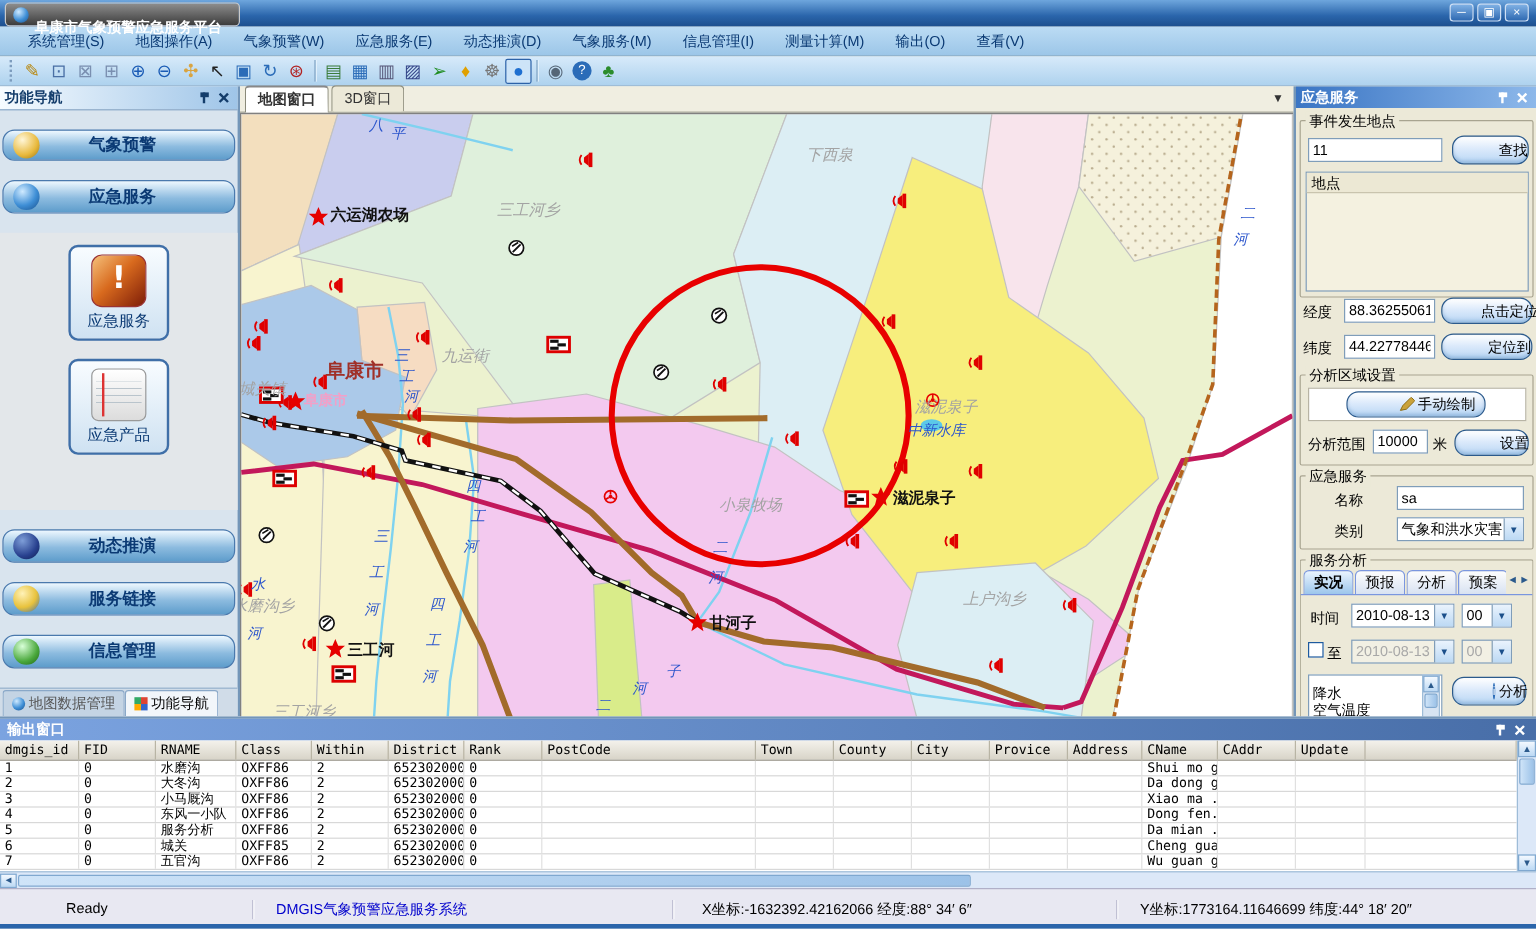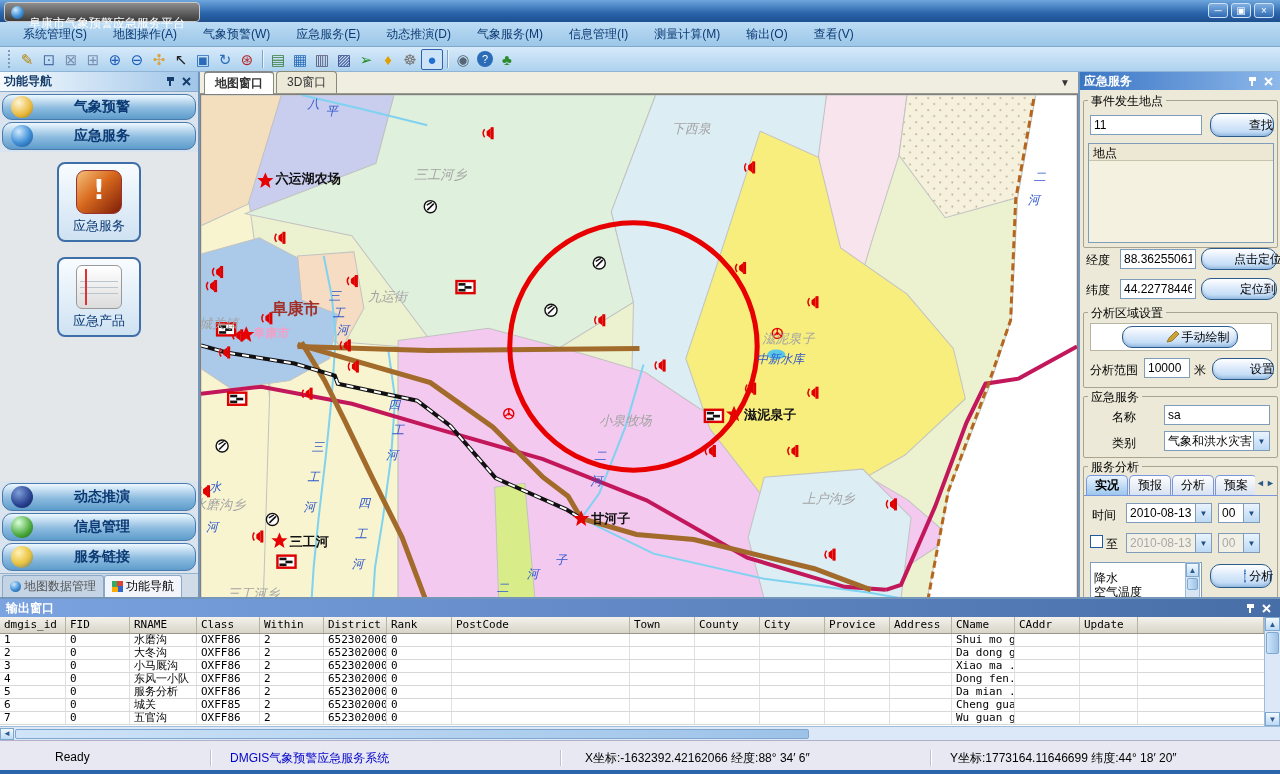--- a/index.html
+++ b/index.html
@@ -3,21 +3,21 @@
 <meta charset="utf-8">
 <style>
   html,body{margin:0;padding:0;}
   body{width:1280px;height:774px;overflow:hidden;font-family:"Liberation Sans","DejaVu Sans",sans-serif;font-size:12px;background:#ece9d8;position:relative;}
   *{box-sizing:border-box;}
 
   
   .titlebar{height:22px;background:linear-gradient(#6ea6dd,#2a65ab 60%,#1d4f8e);display:flex;align-items:center;padding:0 4px;position:relative;}
   .title-tab{display:flex;align-items:center;gap:5px;background:linear-gradient(#8d8d8d,#3c3c3c);border:1px solid #c9c9c9;border-radius:4px;padding:1px 14px 1px 6px;height:20px;margin-top:2px;}
   .title-globe{width:13px;height:13px;border-radius:50%;background:radial-gradient(circle at 35% 30%,#cfeaff,#3f8fd6 55%,#1b4f8a);}
-  .title-text{color:#fff;font-weight:normal;font-size:12px;white-space:nowrap;margin-top:22px;}
+  .title-text{color:#fff;font-weight:bold;font-size:12px;white-space:nowrap;margin-top:22px;}
   .win-controls{position:absolute;right:6px;top:3px;display:flex;gap:3px;}
   .win-btn{width:20px;height:15px;border:1px solid #cfe0f5;border-radius:3px;background:linear-gradient(#7fb0e4,#2f6ab2);color:#fff;font-size:10px;line-height:13px;text-align:center;cursor:pointer;}
 
   
   .menubar{height:25px;background:linear-gradient(#bcdcf4,#9cc6e8);display:flex;align-items:center;padding-left:10px;border-bottom:1px solid #7fa8cc;}
   .menu-item{color:#0b3a74;padding:2px 13px;white-space:nowrap;cursor:default;}
 
   
   .toolbar{height:25px;background:linear-gradient(#d7eafa,#aed2ee);display:flex;align-items:center;padding-left:4px;border-bottom:1px solid #8fb4d6;}
   .tgrip{width:4px;height:18px;border-left:2px dotted #7d9cbd;margin:0 4px;}
@@ -27,21 +27,21 @@
   .tsep{width:1px;height:18px;background:#7fa2c4;margin:0 4px;box-shadow:1px 0 0 #e8f4fd;}
 
   
   .main{display:flex;height:525px;background:#9cc0e0;}
 
   
   .left-panel{width:200px;background:#d9e4ee;display:flex;flex-direction:column;border-right:2px solid #7496b8;}
   .lp-header{height:20px;background:linear-gradient(90deg,#f6fbff,#9fc5e8);display:flex;align-items:center;padding:0 4px;color:#143d6b;font-weight:bold;border-bottom:1px solid #8aa8c8;}
   .lp-header .sp{flex:1;}
   .hicon{width:16px;height:14px;display:flex;align-items:center;justify-content:center;cursor:pointer;}
-  .nav-bar{height:26px;margin:2px 2px;border:1px solid #4a79ad;border-radius:10px;background:linear-gradient(#eef8ff,#8cbbdf 55%,#5d9ccb);display:flex;align-items:center;cursor:pointer;position:relative;}
+  .nav-bar{height:26px;margin:16px 2px;border:1px solid #4a79ad;border-radius:10px;background:linear-gradient(#eef8ff,#8cbbdf 55%,#5d9ccb);display:flex;align-items:center;cursor:pointer;position:relative;}
   .nav-bar.big{height:28px;}
   .nav-icon{width:22px;height:22px;border-radius:50%;margin:0 6px 0 8px;flex:none;}
   .nav-label{flex:1;text-align:center;color:#0b3a74;font-weight:bold;font-size:14px;margin-right:30px;}
   .lp-content{flex:1;background:#e3e7ea;display:flex;flex-direction:column;align-items:center;padding-top:10px;gap:15px;overflow:hidden;}
   .shortcut{width:84px;height:80px;border:2px solid #3f6fa8;border-radius:8px;background:linear-gradient(#f8fcff,#cfe2f2);display:flex;flex-direction:column;align-items:center;justify-content:center;cursor:pointer;}
   .shortcut-icon{width:46px;height:44px;border-radius:9px;margin-bottom:3px;}
   .icon-alert{background:linear-gradient(135deg,#f5c07a,#d86a1e 45%,#7e1d08);position:relative;border:1px solid #933;}
   .icon-alert::after{content:"!";position:absolute;left:0;right:0;top:4px;text-align:center;color:#fff;font-weight:bold;font-size:26px;font-family:"DejaVu Sans",sans-serif;}
   .icon-note{background:linear-gradient(#ffffff,#dcdcdc);border:1px solid #999;border-radius:6px;position:relative;}
   .icon-note::after{content:"";position:absolute;left:8px;top:3px;bottom:3px;width:2px;background:#d33;}
@@ -221,26 +221,26 @@
           <div class="shortcut-icon icon-note"></div>
           <div class="shortcut-label">应急产品</div>
         </div>
       </div>
     <div id="lp-bottom">
         <div class="nav-bar big">
           <span class="nav-icon icon-film"></span>
           <span class="nav-label">动态推演</span>
         </div>
         <div class="nav-bar big">
+          <span class="nav-icon icon-link"></span>
+          <span class="nav-label">服务链接</span>
+        </div>
+        <div class="nav-bar big">
           <span class="nav-icon icon-info"></span>
           <span class="nav-label">信息管理</span>
-        </div>
-        <div class="nav-bar big">
-          <span class="nav-icon icon-link"></span>
-          <span class="nav-label">服务链接</span>
         </div>
       </div>
     <div class="lp-tabs" id="lp-tabs">
         <div class="lp-tab">
           <span class="mini-globe"></span>
           <span>地图数据管理</span>
         </div>
         <div class="lp-tab active">
           <span class="mini-squares"></span>
           <span>功能导航</span>

